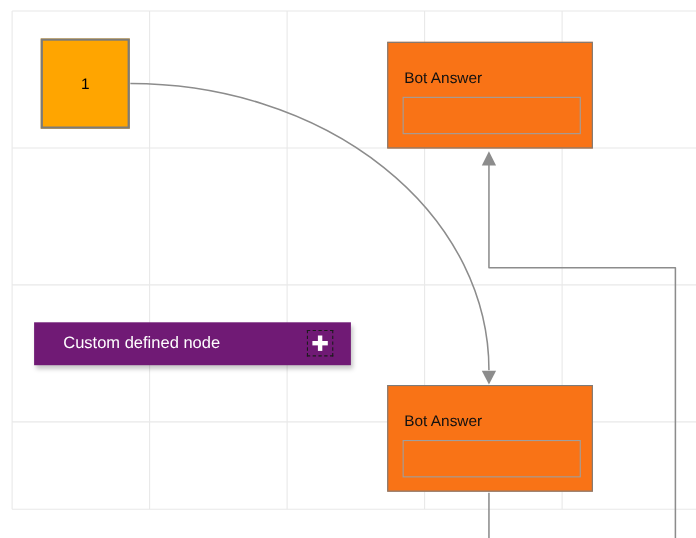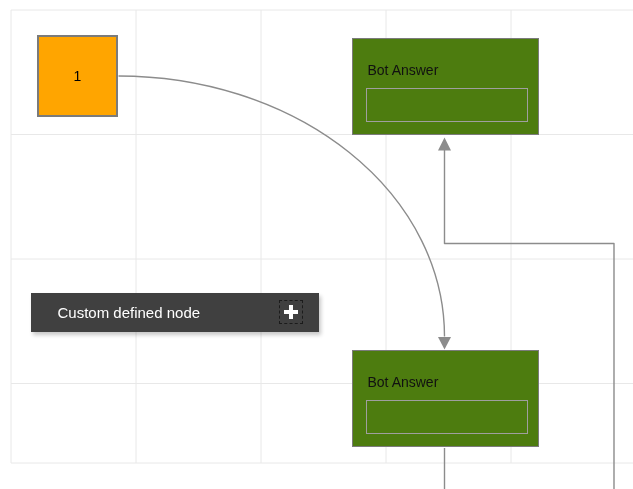--- a/index.html
+++ b/index.html
@@ -24,42 +24,42 @@
     width: 81px; height: 82px;
     background: #ffa500;
     border: 2px solid #7b7b7b;
     display: flex; align-items: center; justify-content: center;
     font-size: 14px; color: #000000;
   }
 
   
   .ba {
     width: 187px; height: 97px;
-    background: #4d7c0f;
+    background: #f97316;
     border: 1.5px solid #7b7b7b;
   }
   .ba-top    { left: 351.5px; top: 37.5px; }
   .ba-bottom { left: 351.5px; top: 350px; }
   .ba-title {
     position: absolute; left: 15px; top: 23px;
     font-size: 14px; color: #111111; white-space: nowrap;
   }
   .ba-field {
     position: absolute; left: 13px; top: 49px;
     width: 160px; height: 32px;
     border: 1px solid #9f9f9f;
     background: transparent;
     font-size: 12px; color: #111111;
   }
 
   
   .custom {
     left: 30.5px; top: 292.5px;
     width: 288px; height: 39px;
-    background: #404040;
+    background: #701a75;
     box-shadow: 2px 3px 4px rgba(0,0,0,0.22);
     color: #ffffff;
   }
   .custom-lbl {
     position: absolute; left: 27px; top: 50%;
     transform: translateY(-50%);
     font-size: 15px; white-space: nowrap;
   }
   .plus-box {
     position: absolute; right: 16px; top: 50%;

